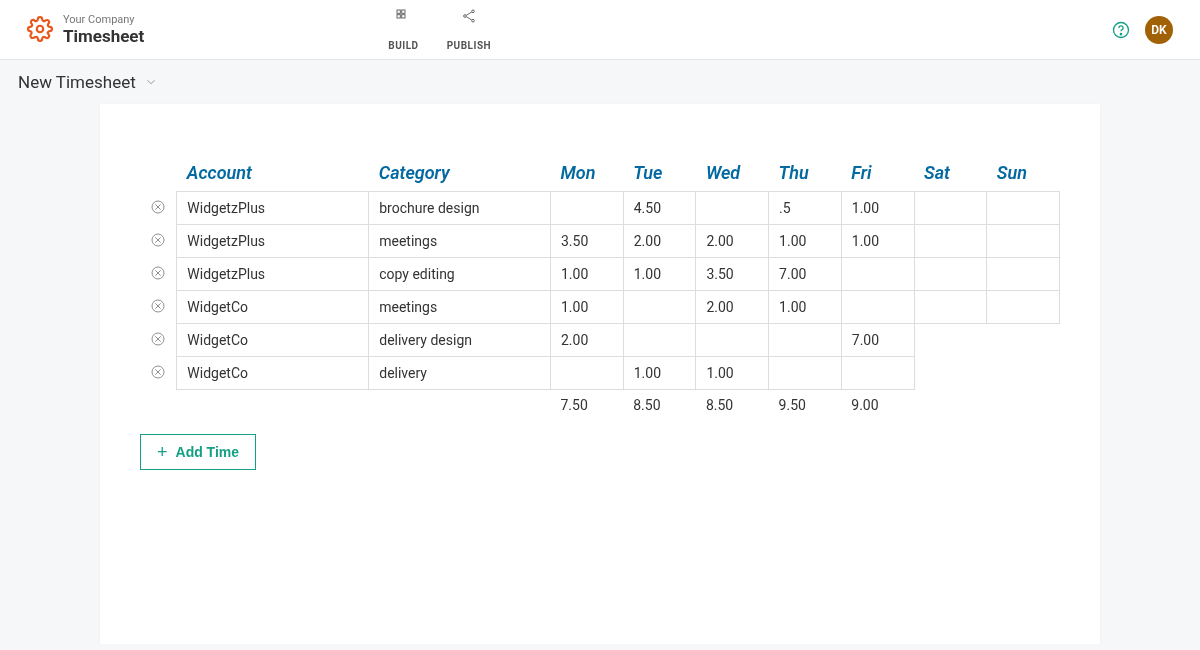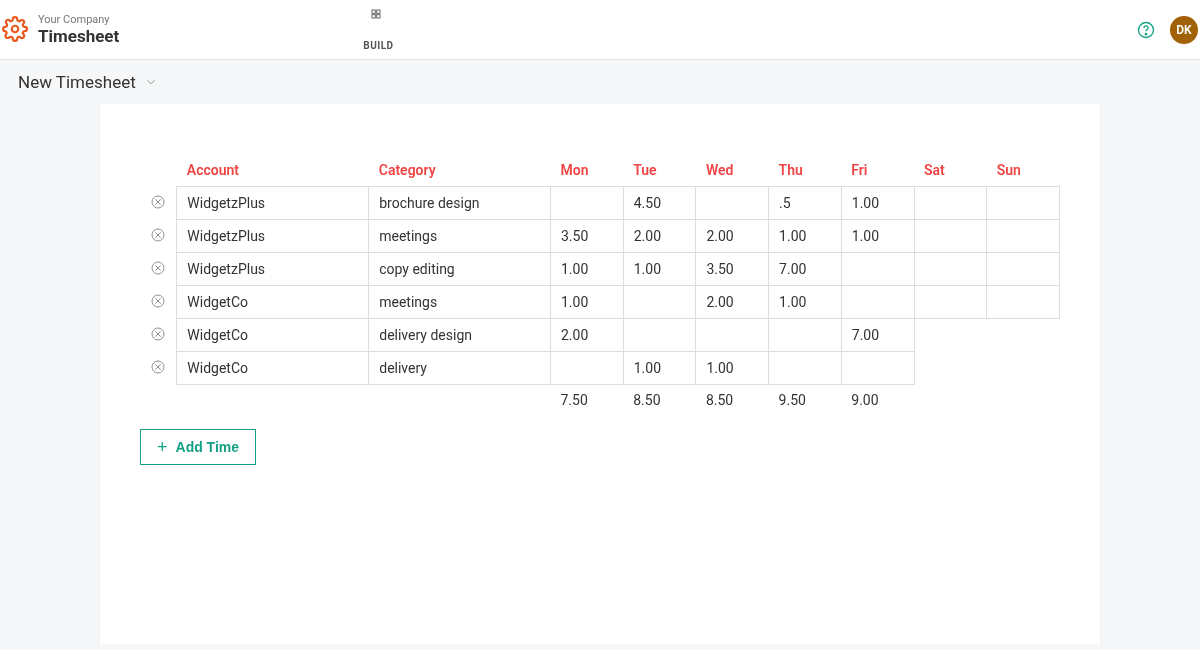--- a/index.html
+++ b/index.html
@@ -1,18 +1,18 @@
 <!DOCTYPE html>
 <html><head>
 <meta charset="utf-8">
 <style>
   * { box-sizing: border-box; margin: 0; padding: 0; }
   body { font-family: -apple-system, BlinkMacSystemFont, "Segoe UI", Roboto, sans-serif; background: #f5f7f8; font-size: 14px; color: #333; }
   
-  .topbar { background: #fff; height: 60px; display: flex; align-items: center; padding: 0 2px; border-bottom: 1px solid #e5e5e5; }
+  .topbar { background: #fff; height: 60px; display: flex; align-items: center; padding: 0 27px; border-bottom: 1px solid #e5e5e5; }
   .brand { display: flex; align-items: center; gap: 10px; }
   .brand-text { display: flex; flex-direction: column; line-height: 1.2; }
   .brand-company { font-size: 11px; color: #777; }
   .brand-title { font-size: 17px; font-weight: 700; color: #333; }
   .logo-cog { width: 26px; height: 26px; }
   
   .topnav { display: flex; margin-left: 230px; height: 100%; align-items: stretch; }
   .topnav-item { display: flex; flex-direction: column; align-items: center; justify-content: center; padding: 0 14px; font-size: 10px; font-weight: 700; color: #555; letter-spacing: 0.5px; cursor: pointer; position: relative; gap: 16px; }
   .topnav-item.active { background: #fafafa; border-left: 1px solid #e5e5e5; border-right: 1px solid #e5e5e5; }
   .topnav-item.active::before { content:""; position:absolute; top:0; left:0; right:0; height:3px; background:#7ac142; }
@@ -22,21 +22,21 @@
   .help-icon { width: 20px; height: 20px; color:#14a085; cursor:pointer; }
   .avatar { width: 28px; height: 28px; border-radius: 50%; background: #a16207; color: #fff; font-size: 12px; font-weight: 600; display:flex; align-items:center; justify-content:center; cursor:pointer; }
   
   .subbar { background: transparent; padding: 12px 18px; display:flex; align-items:center; gap:8px; }
   .subbar-title { font-size: 17px; color:#333; cursor:pointer; }
   .chevron { width:14px; height:14px; color:#888; }
   
   .canvas { background:#fff; margin: 0 auto; width: 1000px; min-height: 540px; padding: 50px 40px 40px 40px; box-shadow: 0 1px 3px rgba(0,0,0,0.05); }
   
   table.timesheet { border-collapse: collapse; width: 100%; }
-  table.timesheet th { text-align: left; font-weight: 600; font-size: 14px; padding: 8px 10px; color:#ef4444; }
+  table.timesheet th { text-align: left; font-weight: 600; font-size: 18px; padding: 8px 10px; color:#0369a1;font-style:italic; }
   table.timesheet th.day, table.timesheet td.day { text-align: left; width: 72px; }
   table.timesheet th.acc { width: 190px; }
   table.timesheet th.cat { width: 180px; }
   table.timesheet td { padding: 7px 10px; font-size: 14px; color:#333; }
   table.timesheet td.acc, table.timesheet td.cat { border: 1px solid #ddd; }
   table.timesheet td.day.boxed { border: 1px solid #ddd; }
   table.timesheet td.del { width: 30px; text-align:center; vertical-align: middle; }
   .del-btn { width:16px; height:16px; display:inline-block; cursor:pointer; color:#888; }
   
   tr.totals td { border:none; font-weight:400; }
@@ -63,20 +63,30 @@
 
   <div class="topnav">
     <div class="topnav-item">
       <svg class="topnav-icon" viewBox="0 0 24 24" fill="none" stroke="#666" stroke-width="1.5">
         <rect x="3" y="3" width="5" height="5"></rect>
           <rect x="10" y="3" width="5" height="5"></rect>
           <rect x="3" y="10" width="5" height="5"></rect>
           <rect x="10" y="10" width="5" height="5"></rect>
       </svg>
       <span>BUILD</span>
+    </div>
+    <div class="topnav-item">
+      <svg class="topnav-icon" viewBox="0 0 24 24" fill="none" stroke="#666" stroke-width="1.5">
+        <circle cx="18" cy="5" r="2"></circle>
+          <circle cx="6" cy="12" r="2"></circle>
+          <circle cx="18" cy="19" r="2"></circle>
+        <line x1="8" y1="11" x2="16" y2="6"></line>
+          <line x1="8" y1="13" x2="16" y2="18"></line>
+      </svg>
+      <span>PUBLISH</span>
     </div>
   </div>
 
   <div class="topbar-right">
     <svg class="help-icon" viewBox="0 0 24 24" fill="none" stroke="currentColor" stroke-width="1.6">
       <circle cx="12" cy="12" r="9"></circle>
       <path d="M9.5 9.5a2.5 2.5 0 1 1 3.5 2.3c-.8.4-1 .9-1 1.7"></path>
       <circle cx="12" cy="17" r="0.8" fill="currentColor"></circle>
     </svg>
     <div class="avatar">

